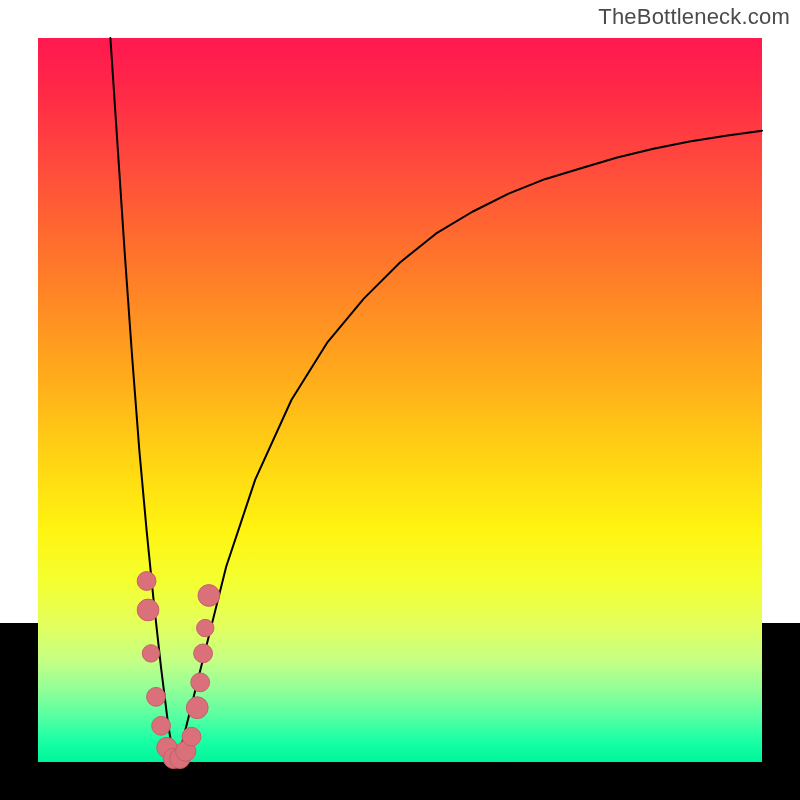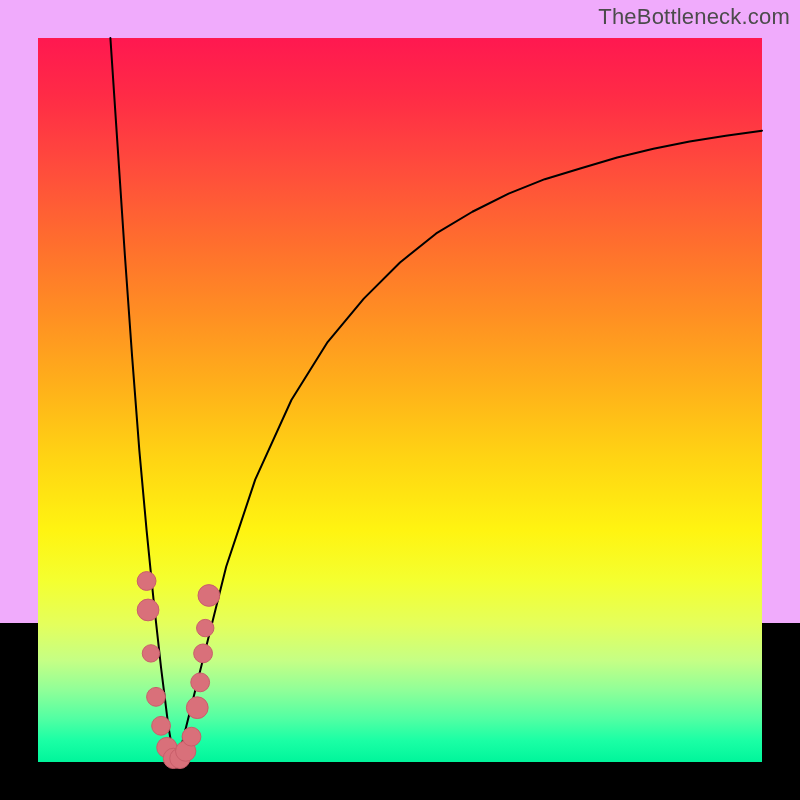--- a/index.html
+++ b/index.html
@@ -8,21 +8,21 @@
     width: 800px;
     height: 800px;
     overflow: hidden;
     background: #000;
     font-family: Arial, Helvetica, sans-serif;
   }
   .frame {
     position: relative;
     width: 800px;
     height: 623px;
-    background: #f0abfc;
+    background: #ffffff;
   }
   .plot-area {
     position: absolute;
     left: 38px;
     top: 38px;
     width: 724px;
     height: 724px;
     background: linear-gradient(
       to bottom,
       #ff1850 0%,

